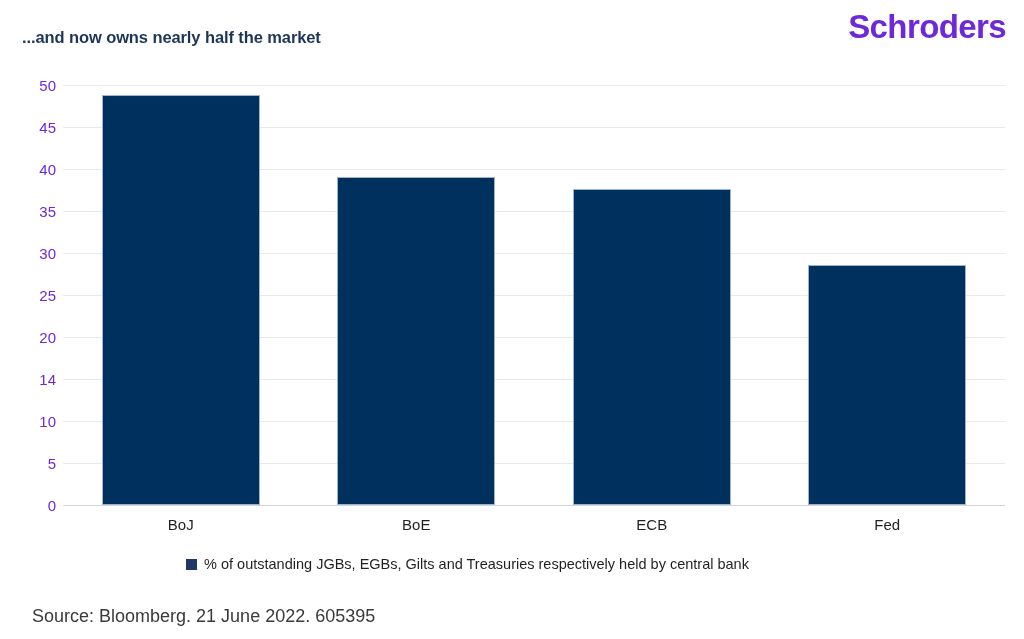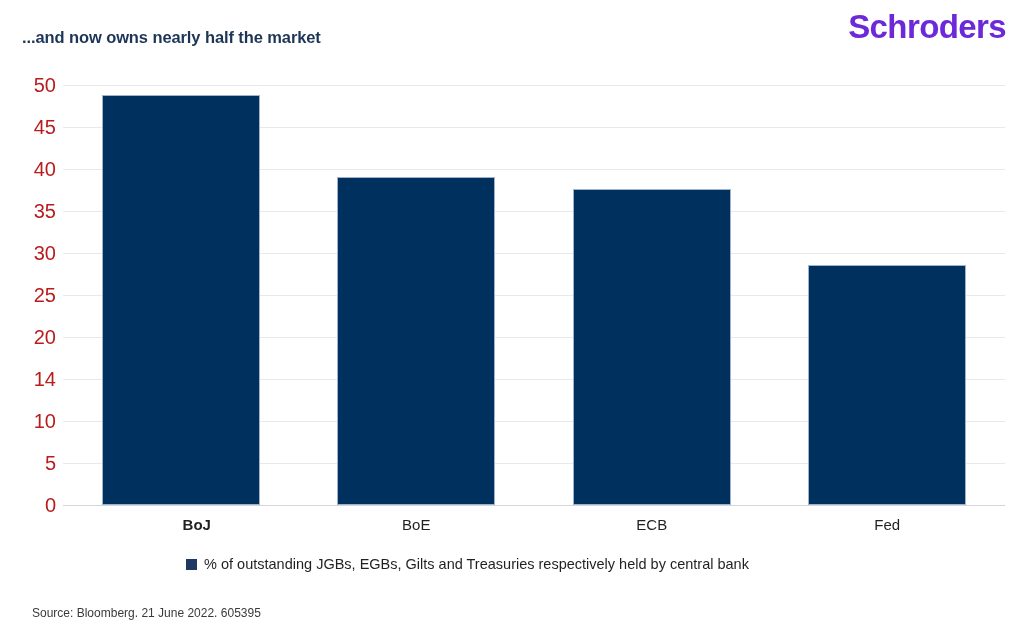--- a/index.html
+++ b/index.html
@@ -68,22 +68,22 @@
     left: 0;
     top: 0;
     width: 56px;
     height: 470px;
   }
   .y-tick {
     position: absolute;
     right: 0;
     width: 52px;
     text-align: right;
-    font-size: 20px;
-    color: #b91c1c;
+    font-size: 15px;
+    color: #6d28d9;
     transform: translateY(-50%);
     line-height: 1;
   }
 
   
   .plot-area {
     position: absolute;
     left: 63px;
     top: 0;
     width: 942px;
@@ -139,21 +139,21 @@
     background: #1f3864;
     display: inline-block;
   }
   .legend-label { white-space: nowrap; }
 
   
   .source-note {
     position: absolute;
     left: 32px;
     top: 606px;
-    font-size: 12px;
+    font-size: 18px;
     color: #3a3a3a;
     white-space: nowrap;
   }
 </style>
 </head>
 <body>
 
 <div id="page">
 
   <div class="header">
@@ -181,21 +181,21 @@
         <div class="gridline" style="top: 359px;"></div>
         <div class="gridline" style="top: 317px;"></div>
         <div class="gridline" style="top: 275px;"></div>
         <div class="gridline" style="top: 233px;"></div>
         <div class="gridline" style="top: 191px;"></div>
         <div class="gridline" style="top: 149px;"></div>
         <div class="gridline" style="top: 107px;"></div>
         <div class="gridline" style="top: 65px;"></div>
         <div class="gridline" style="top: 23px;"></div>
         <div class="bar" title="BoJ: 48.8" style="left: 38.75px; width: 158px; height: 409.92px; background: rgb(0, 48, 94);"></div>
-        <div class="cat-label" style="left: 16px; width: 235.5px; top: 454px; font-weight: bold;">BoJ</div>
+        <div class="cat-label" style="left: 0px; width: 235.5px; top: 454px;">BoJ</div>
         <div class="bar" title="BoE: 39" style="left: 274.25px; width: 158px; height: 327.6px; background: rgb(0, 48, 94);"></div>
         <div class="cat-label" style="left: 235.5px; width: 235.5px; top: 454px;">BoE</div>
         <div class="bar" title="ECB: 37.6" style="left: 509.75px; width: 158px; height: 315.84px; background: rgb(0, 48, 94);"></div>
         <div class="cat-label" style="left: 471px; width: 235.5px; top: 454px;">ECB</div>
         <div class="bar" title="Fed: 28.6" style="left: 745.25px; width: 158px; height: 240.24px; background: rgb(0, 48, 94);"></div>
         <div class="cat-label" style="left: 706.5px; width: 235.5px; top: 454px;">Fed</div>
       </div>
   </div>
 
   <div class="legend">

